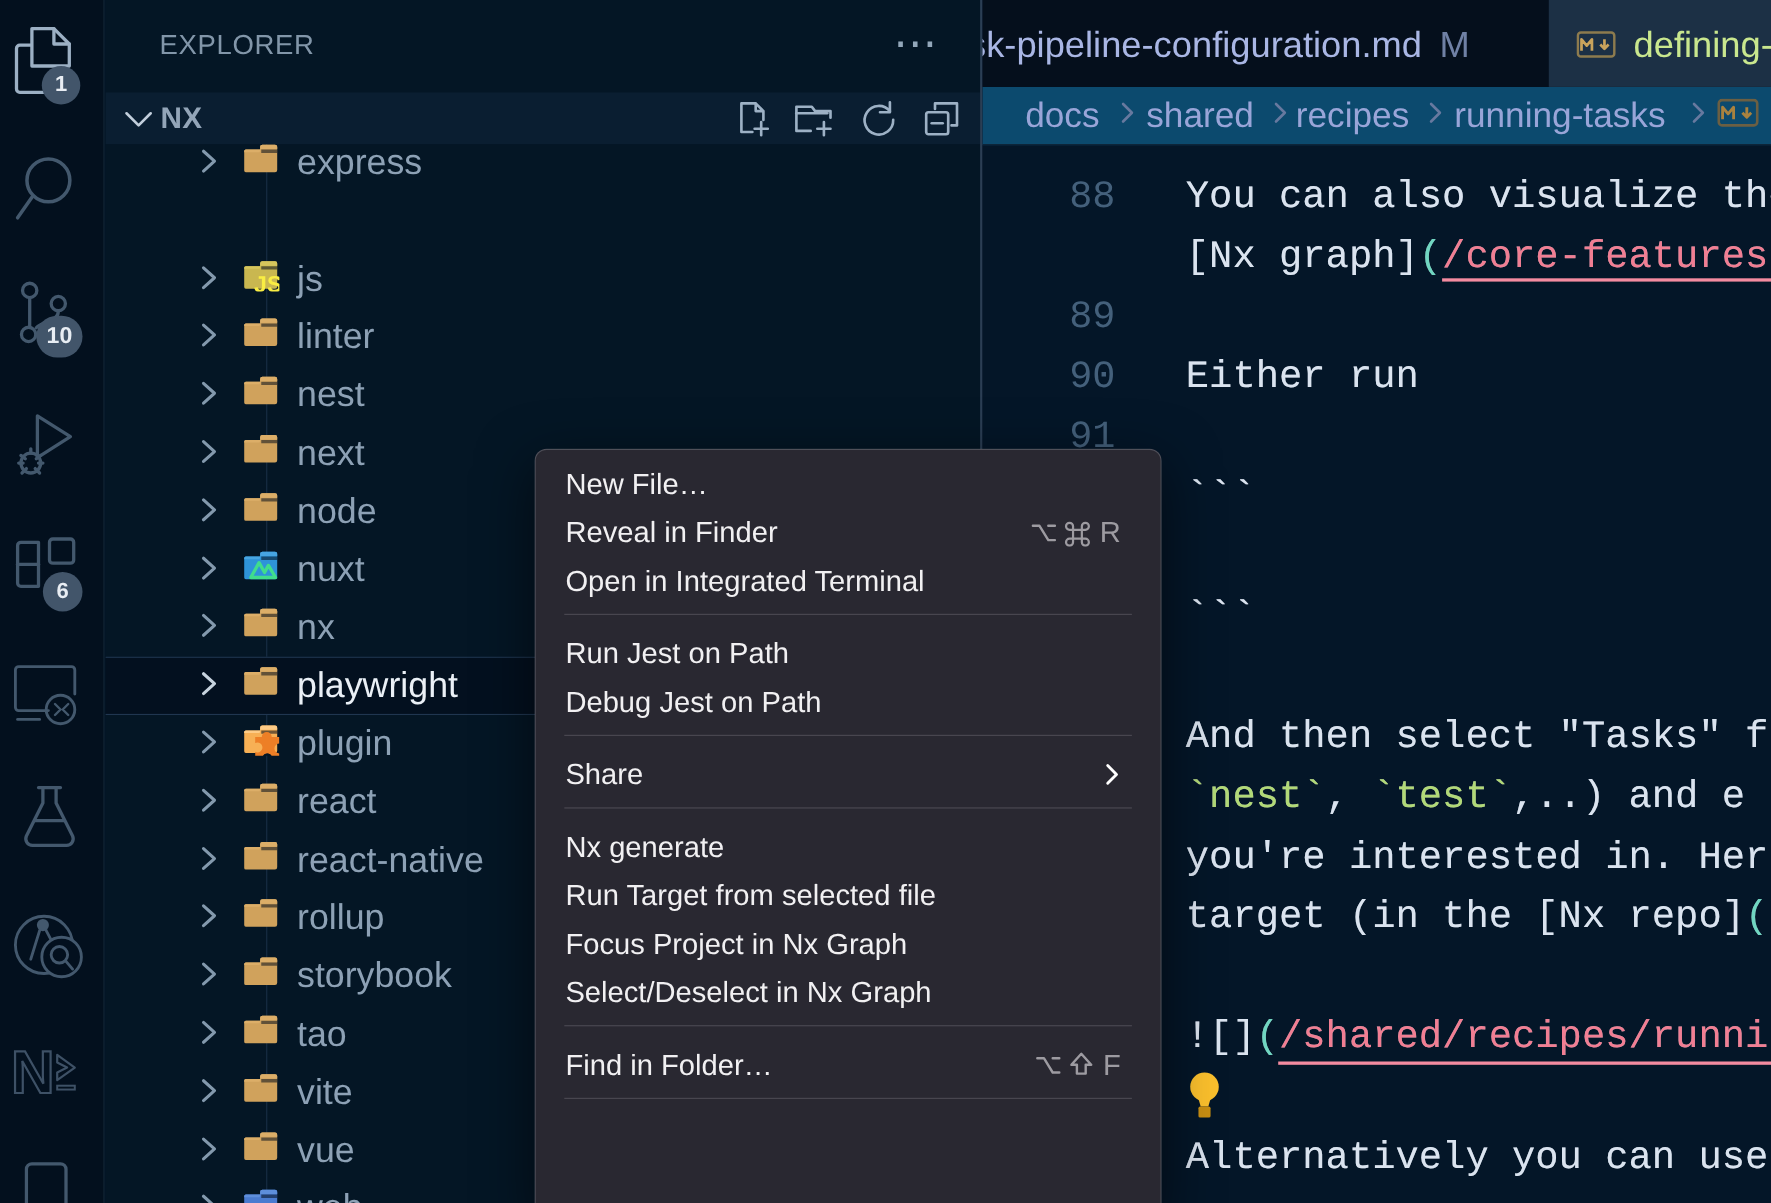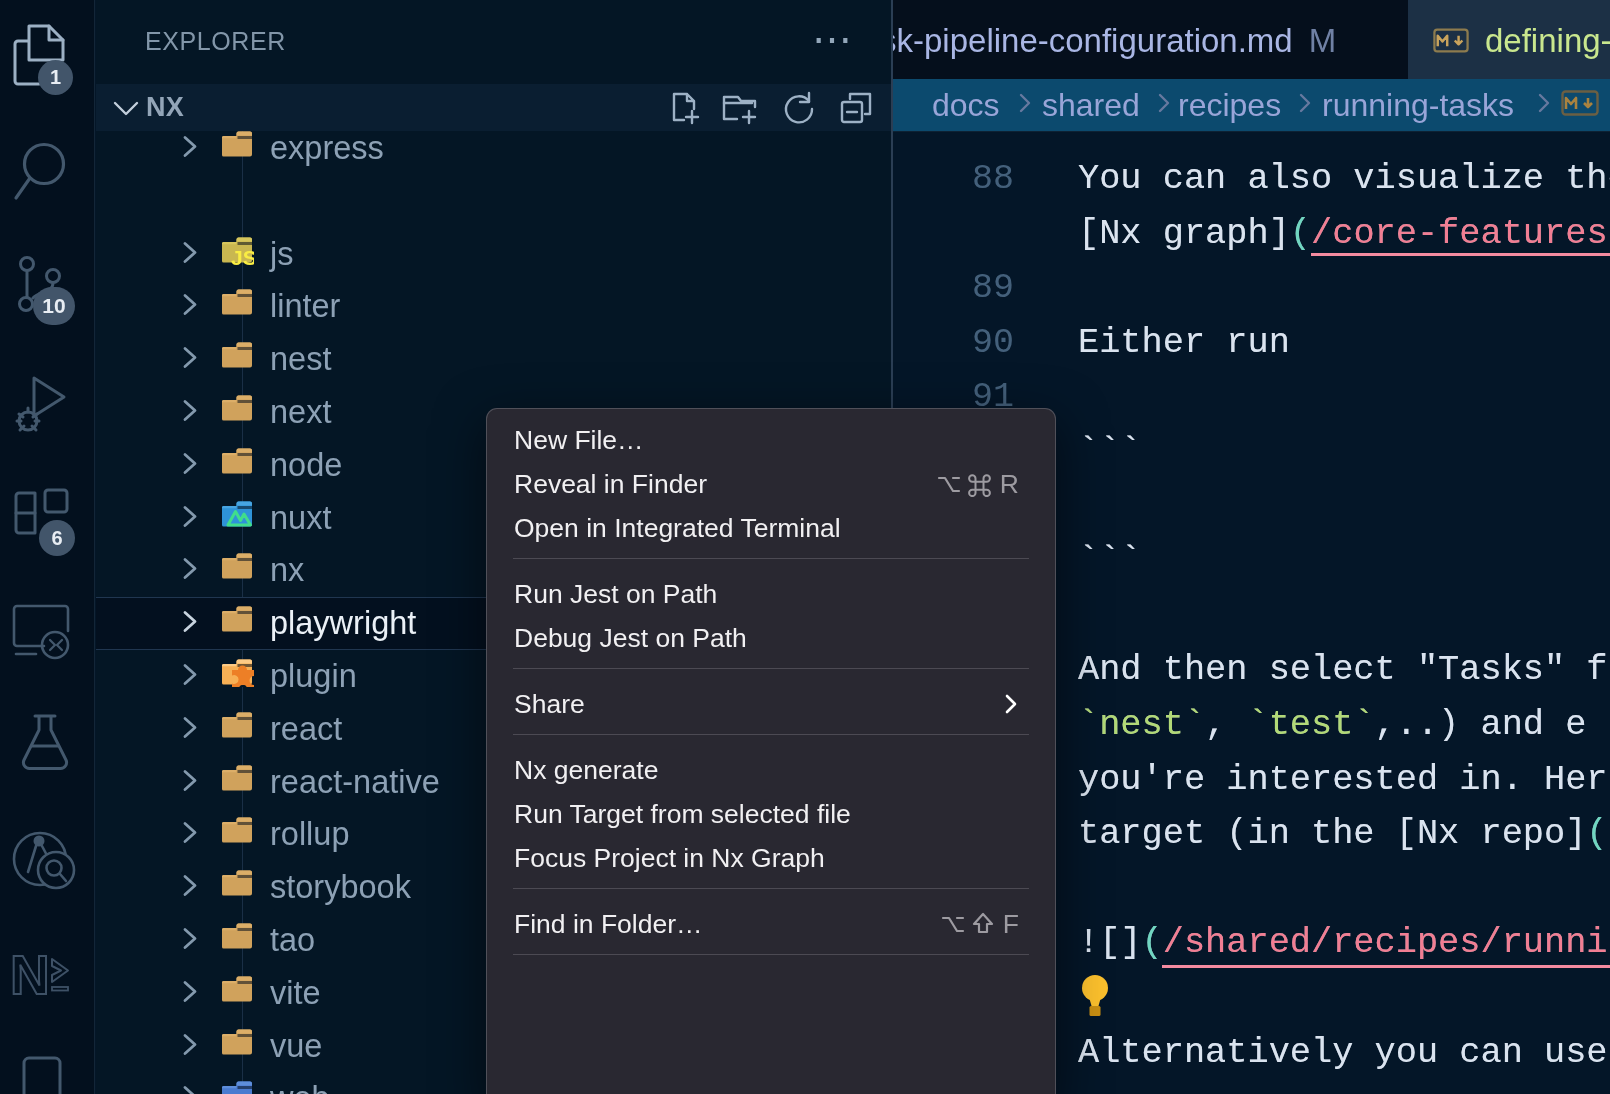--- a/index.html
+++ b/index.html
@@ -405,20 +405,21 @@
 <div class="msep"></div>
 <div class="mi">Share<span class="sc" style="display:flex;align-items:center;gap:4px;height:44px">
           <svg width="16" height="26" viewBox="0 0 16 26">
             <path d="M4,5 L12,13 L4,21" fill="none" stroke="#ffffff" stroke-width="2.6" stroke-linecap="round" stroke-linejoin="round"></path>
           </svg>
         </span></div>
 <div class="msep"></div>
 <div class="mi">Nx generate</div>
 <div class="mi">Run Target from selected file</div>
 <div class="mi">Focus Project in Nx Graph</div>
+<div class="mi">Select/Deselect in Nx Graph</div>
 <div class="msep"></div>
 <div class="mi">Find in Folder…<span class="sc" style="display:flex;align-items:center;gap:4px;height:44px">
           <svg width="26" height="26" viewBox="0 0 26 26">
             <path d="M3,7 h6 l8,13 h6 M17,7 h6" fill="none" stroke="#9d9ba1" stroke-width="2.2" stroke-linecap="round" stroke-linejoin="round"></path>
           </svg>
           <svg width="26" height="26" viewBox="0 0 26 26">
             <path d="M13,3 L4,13 h5 v8 h8 v-8 h5 z" fill="none" stroke="#9d9ba1" stroke-width="2.2" stroke-linecap="round" stroke-linejoin="round"></path>
           </svg>
           <span style="margin-left:3px">F</span>
         </span></div>

